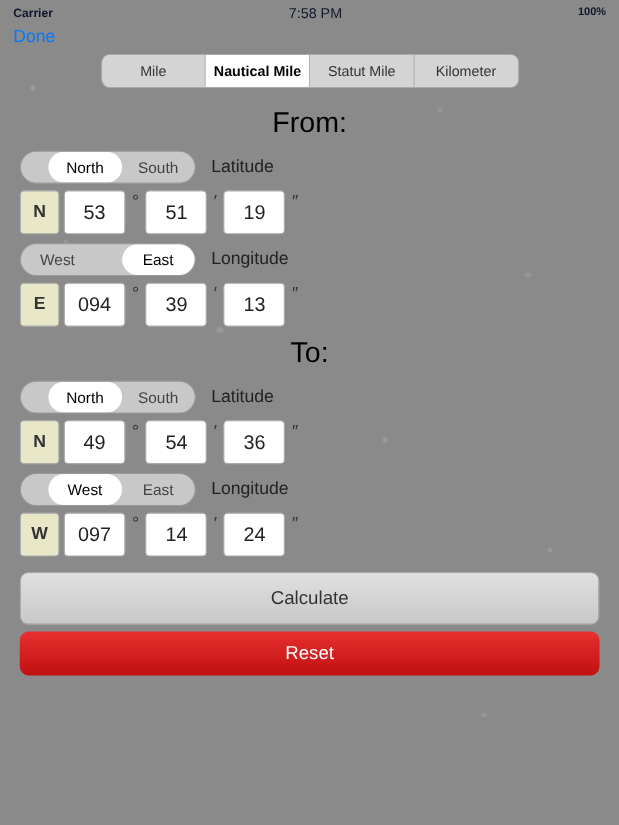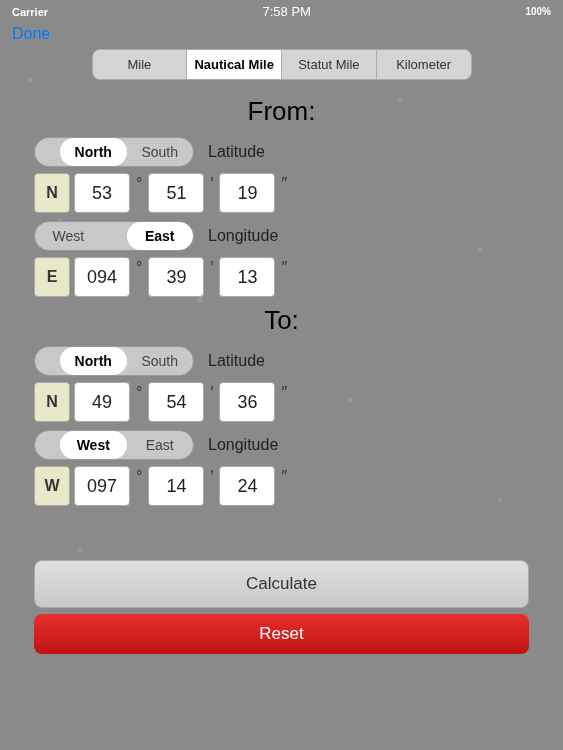--- a/index.html
+++ b/index.html
@@ -37,21 +37,21 @@
     .status-bar {
       position: relative;
       z-index: 10;
       display: flex;
       justify-content: space-between;
       align-items: center;
       padding: 4px 12px;
       background: transparent;
       font-size: 12px;
       font-weight: 600;
-      color: #ffffff;
+      color: #0f172a;
     }
     .status-bar .left { font-size: 11px; }
     .status-bar .center { font-size: 13px; font-weight: 400; }
     .status-bar .right { font-size: 10px; display: flex; align-items: center; gap: 4px; text-align: right; }
 
     
     .done-bar {
       position: relative;
       z-index: 10;
       padding: 2px 12px 6px;
@@ -61,21 +61,21 @@
       border: none;
       color: #007AFF;
       font-size: 16px;
       cursor: pointer;
     }
 
     
     .content {
       position: relative;
       z-index: 10;
-      padding: 0 34px;
+      padding: 0 18px;
     }
 
     
     .unit-selector {
       display: flex;
       background: #d0d0d0;
       border: 1px solid #aaa;
       border-radius: 8px;
       overflow: hidden;
       margin: 0 auto 16px auto;
@@ -135,21 +135,21 @@
       font-size: 14px;
       cursor: pointer;
       background: transparent;
       border: none;
       color: #444;
     }
     .dir-btn.active {
       background: #fff;
       border-radius: 20px;
       color: #000;
-      font-weight: 700;
+      font-weight: 400;
       margin-left: 25px;
     }
 
     .coord-label {
       font-size: 16px;
       color: #222;
       font-weight: 400;
     }
 
     
@@ -203,21 +203,20 @@
     .calc-btn {
       width: 100%;
       padding: 13px;
       background: linear-gradient(to bottom, #e0e0e0, #c8c8c8);
       border: 1px solid #aaa;
       border-radius: 8px;
       font-size: 17px;
       color: #333;
       cursor: pointer;
       text-align: center;
-      margin-top: 40px;
     }
 
     
     .reset-btn {
       width: 100%;
       padding: 10px;
       background: linear-gradient(to bottom, #e83030, #c01010);
       border: none;
       border-radius: 8px;
       font-size: 17px;

